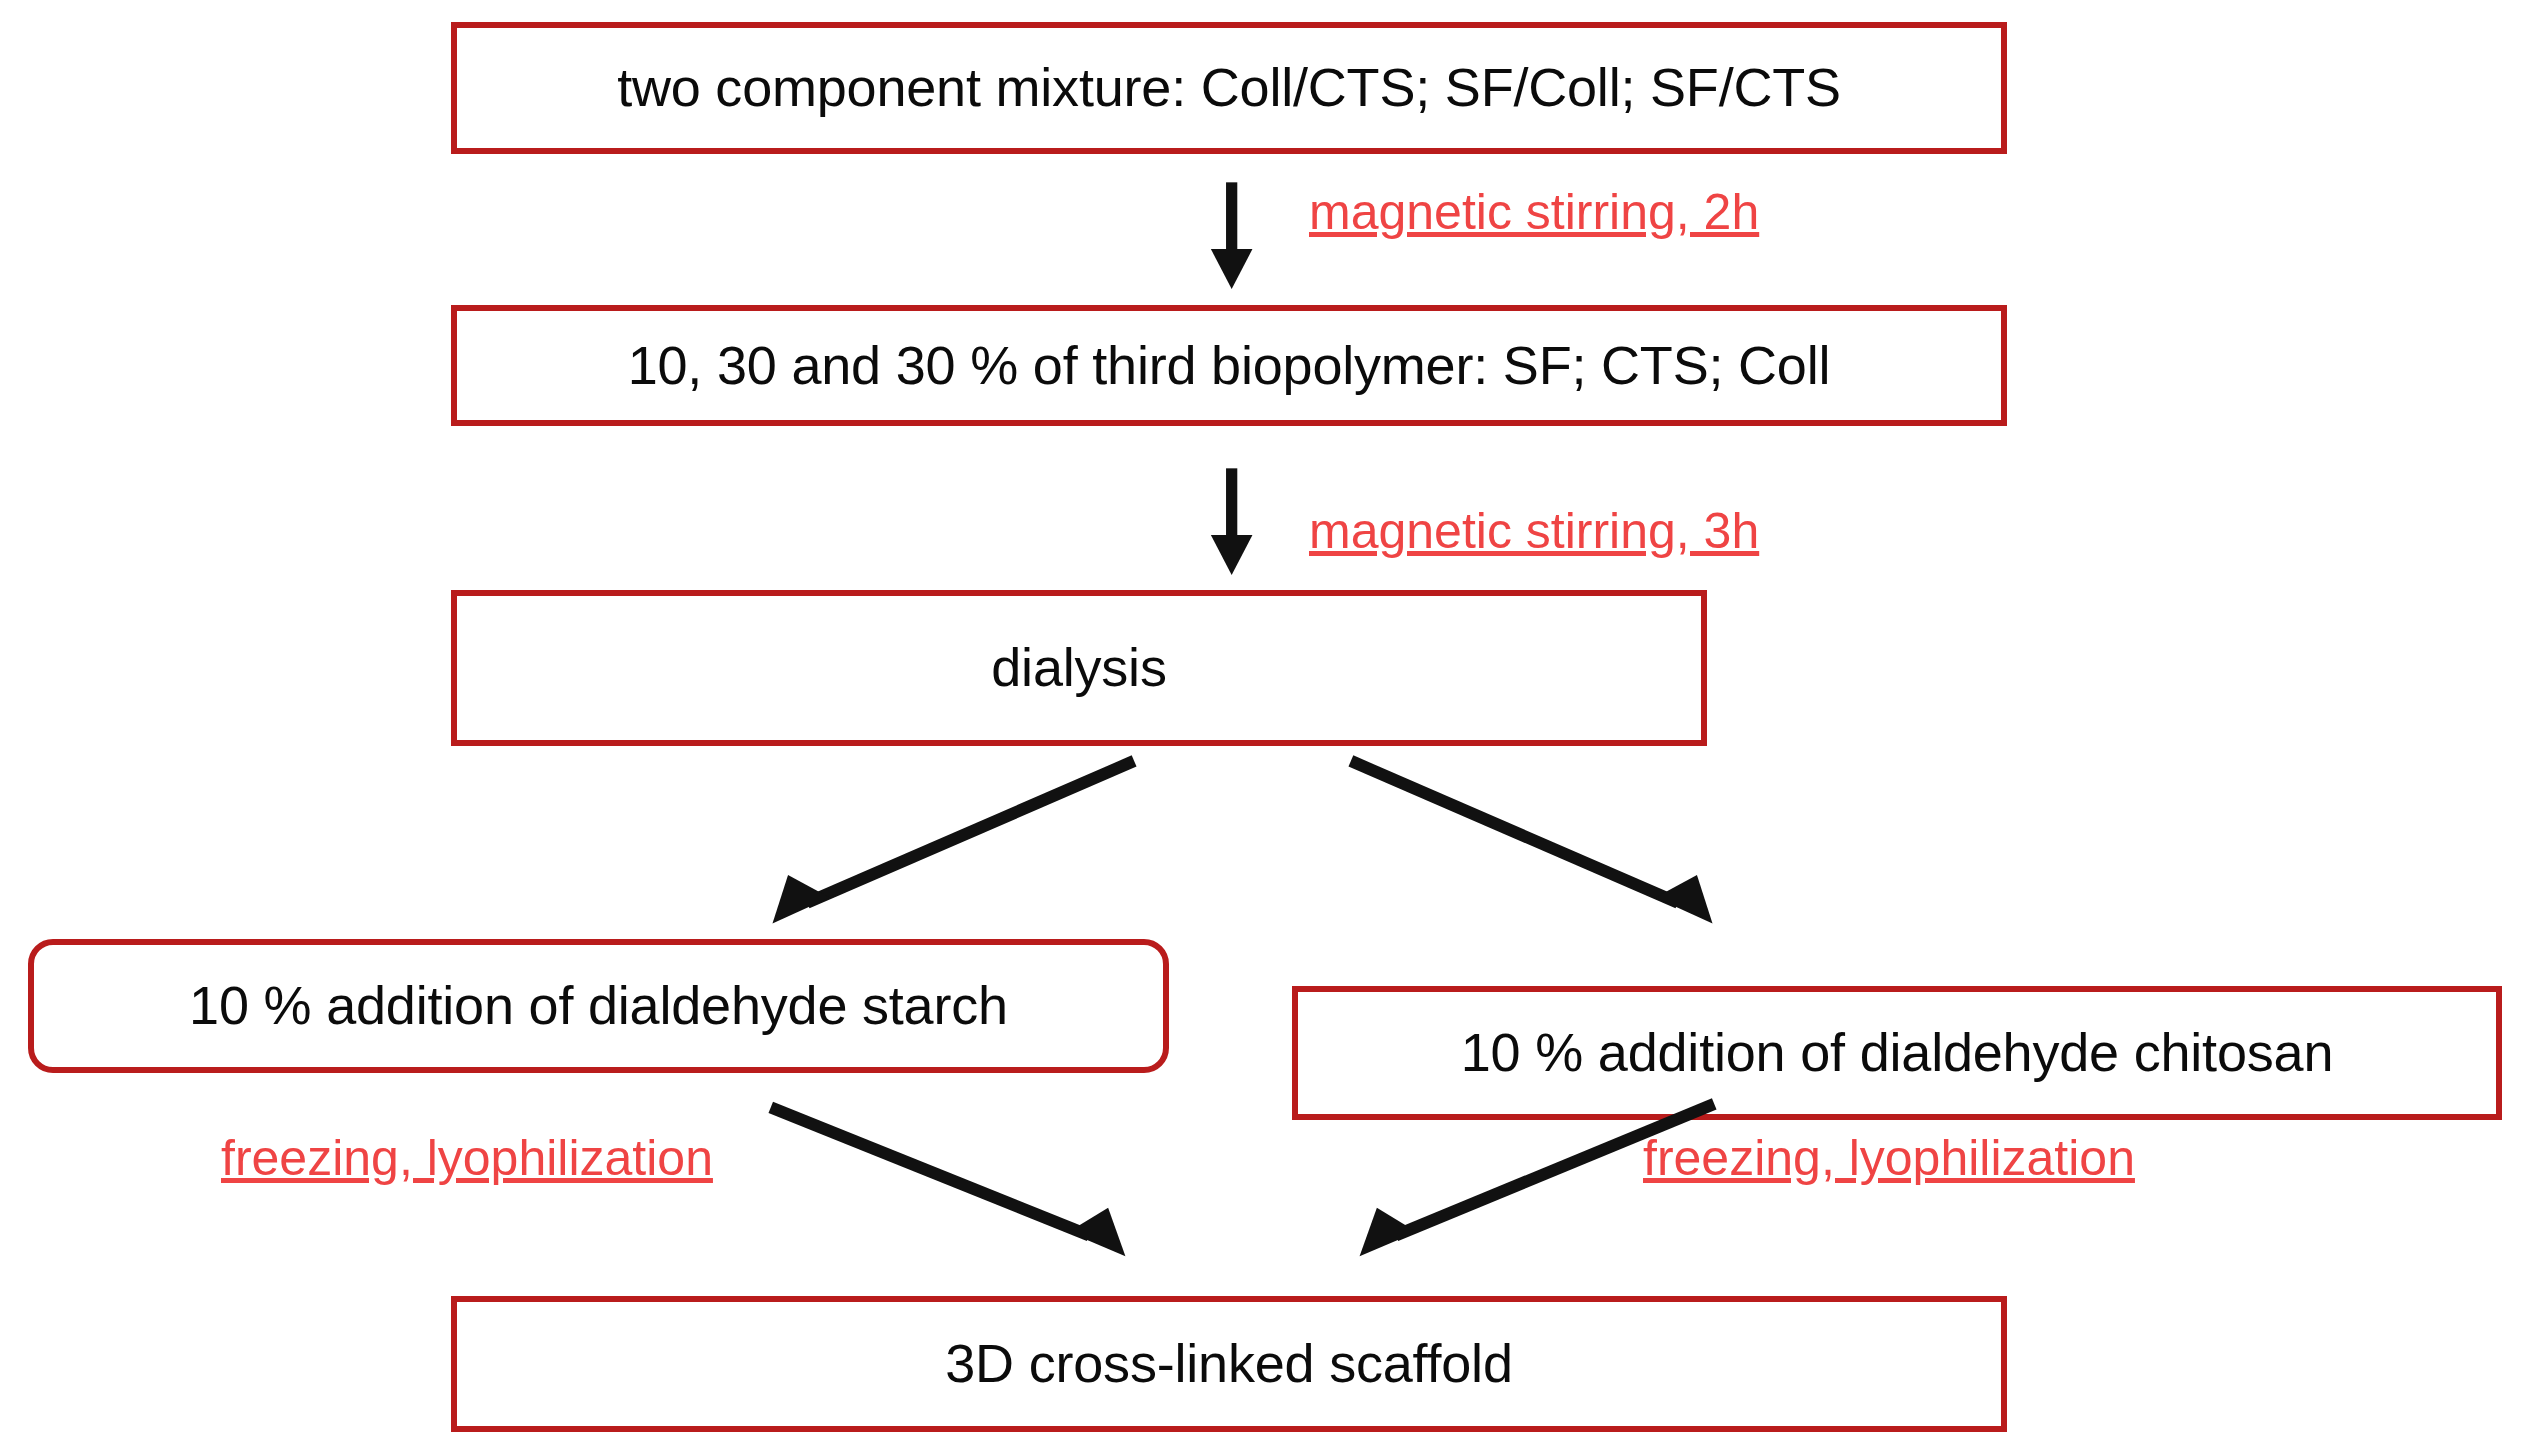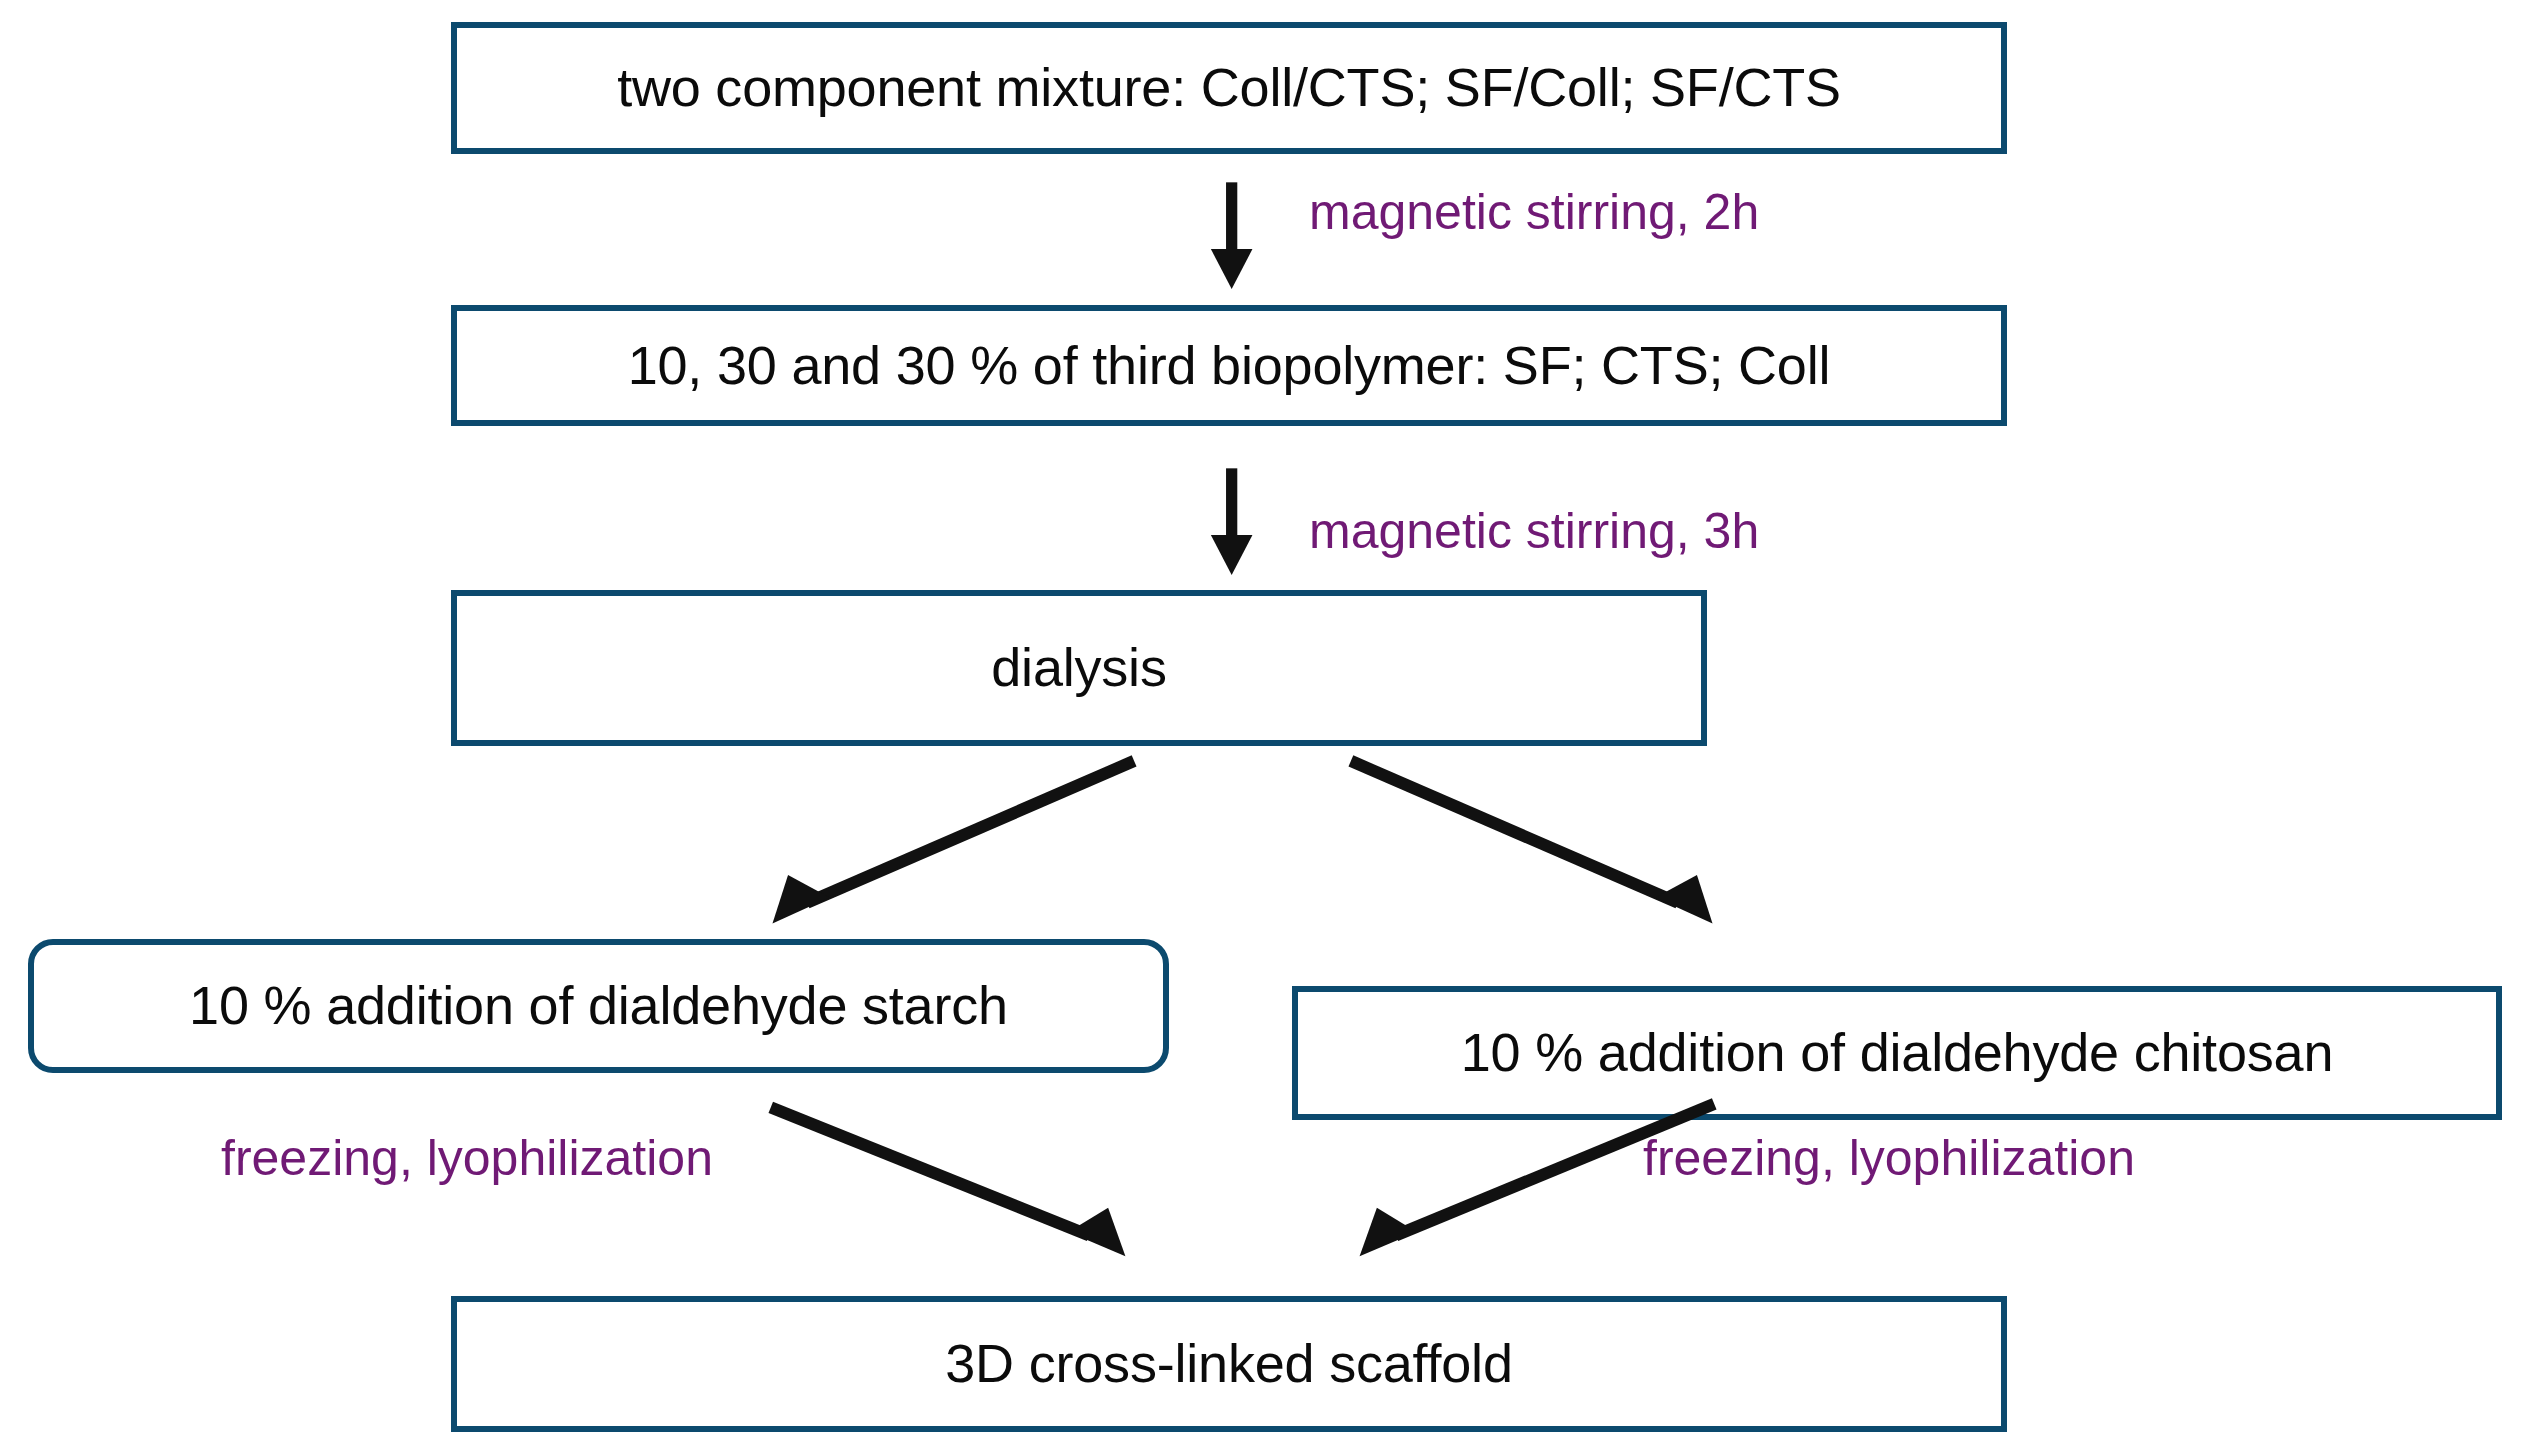--- a/index.html
+++ b/index.html
@@ -12,41 +12,42 @@
     position: relative;
     width: 2525px;
     height: 1450px;
     background: #ffffff;
     font-family: "Liberation Sans", sans-serif;
     overflow: hidden;
   }
   .node {
     position: absolute;
     box-sizing: border-box;
-    border: 6px solid #0c4a6e;
+    border: 6px solid #b91c1c;
     background: #ffffff;
     display: flex;
     align-items: center;
     justify-content: center;
     text-align: center;
   }
   .node .node-label {
     font-size: 54px;
     line-height: 1.1;
     color: #0b0b0b;
     font-weight: 400;
     letter-spacing: -0.2px;
     white-space: nowrap;
   }
   .edge-label {
     position: absolute;
     font-size: 50px;
     line-height: 1.05;
-    color: #701a75;
+    color: #ef4444;
     white-space: nowrap;
+    text-decoration: underline;
   }
   .arrow-svg {
     position: absolute;
     overflow: visible;
     pointer-events: none;
   }
   
   #node-mixture      { left: 451px;  top: 22px;   width: 1556px; height: 132px; }
   #node-third        { left: 451px;  top: 305px;  width: 1556px; height: 121px; }
   #node-dialysis     { left: 451px;  top: 590px;  width: 1256px; height: 156px; }

